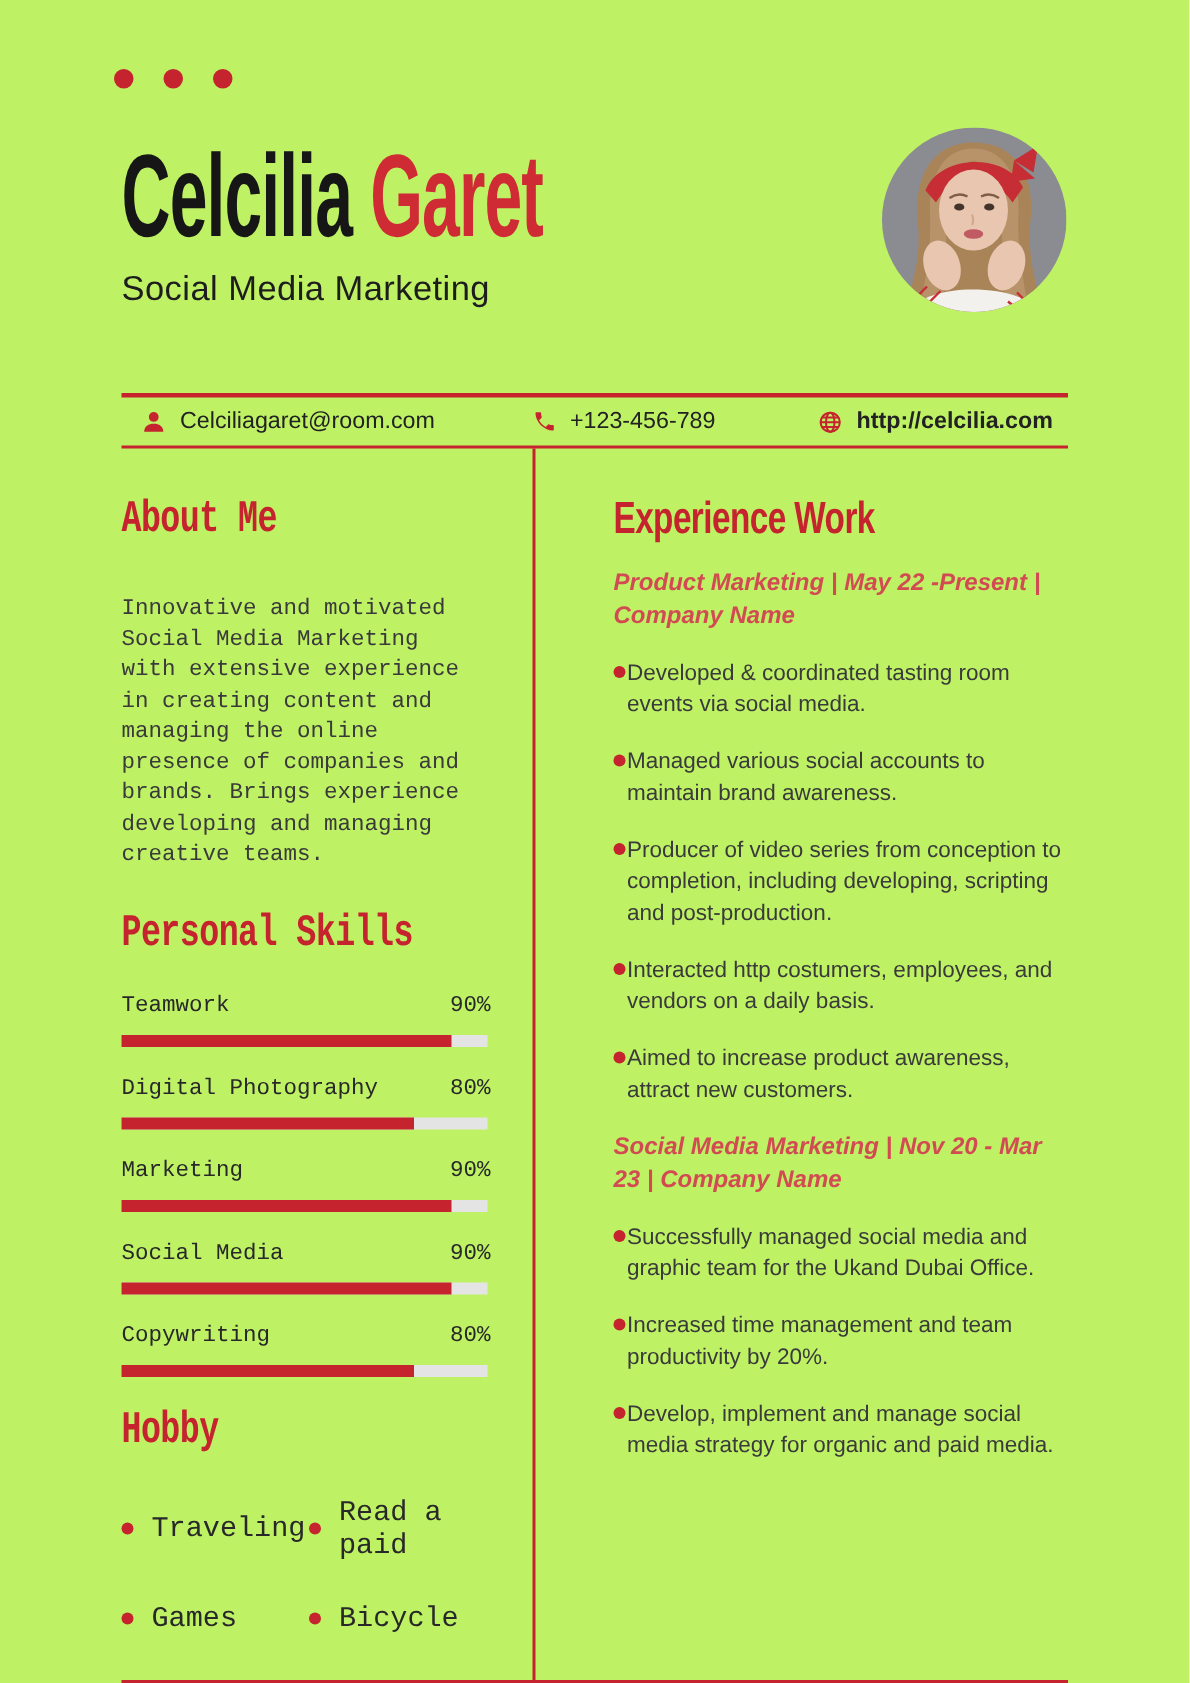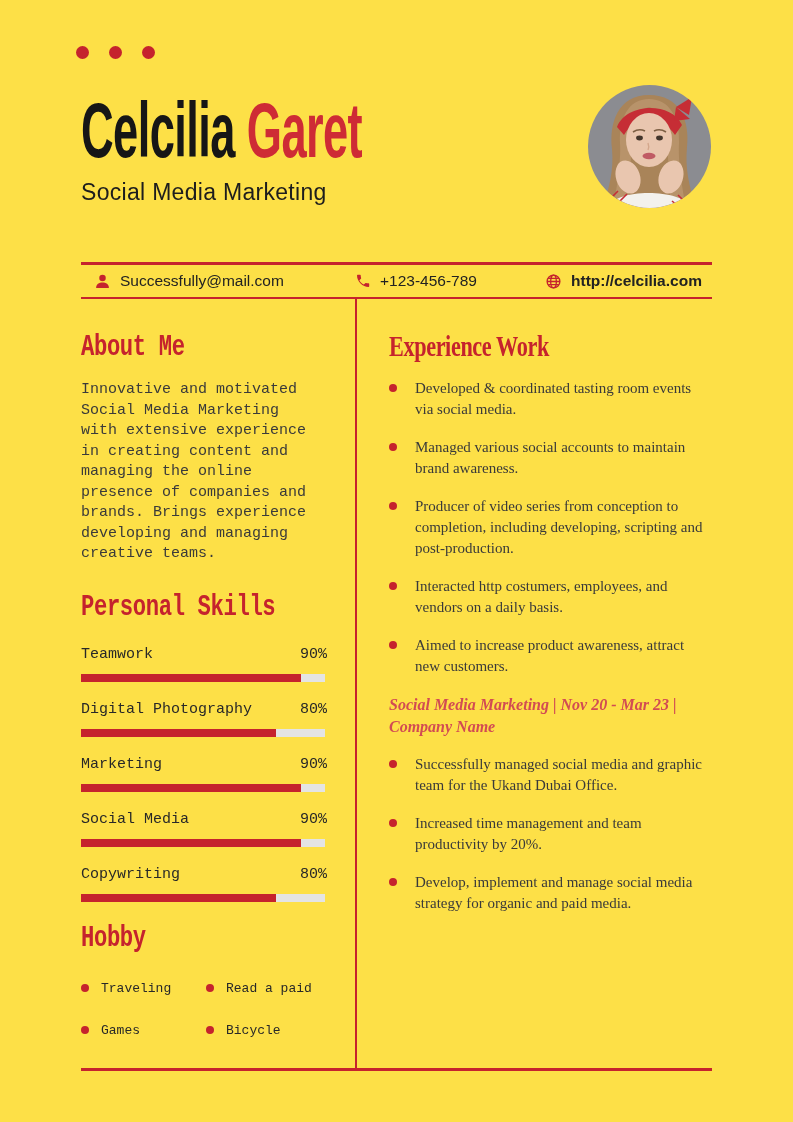--- a/index.html
+++ b/index.html
@@ -6,21 +6,21 @@
     --primary-red:#C5232D;
     --name-red:#CE2B35;
     --job-title-red:#D24B53;
     --text:#3A3A3A;
     --label:#282828;
     --track:#E4E4E4;
   }
   *{margin:0;padding:0;box-sizing:border-box;}
   html,body{background:#fff;}
   body{font-family:"Liberation Sans",sans-serif;color:var(--text);}
-  .page{position:relative;width:793px;height:1122px;background:#fde047;overflow:hidden;}
+  .page{position:relative;width:793px;height:1122px;background:#bef264;overflow:hidden;}
 
   
   .header{position:relative;height:262px;}
   .dots{position:absolute;left:76px;top:46px;display:flex;gap:20px;}
   .dot-deco{width:13px;height:13px;border-radius:50%;background:var(--primary-red);}
   .name-wrap{position:absolute;left:81px;top:91px;}
   .name{font-size:78px;line-height:1;font-weight:800;letter-spacing:-1px;color:#161616;
         transform:scaleX(0.58);transform-origin:left;white-space:nowrap;}
   .name .last{color:var(--name-red);}
   .subtitle{margin-top:10px;font-size:23px;letter-spacing:.3px;color:#1d1d1d;}
@@ -31,45 +31,45 @@
                border-bottom:2px solid var(--primary-red);display:flex;align-items:center;}
   .ci{display:flex;align-items:center;gap:9px;font-size:15.5px;color:#222222;}
   .ci-1{width:274px;padding-left:13px;}
   .ci-2{width:190px;}
   .ci-3{flex:1;font-weight:bold;}
   .ci svg{display:block;}
 
   
   .main{margin:0 81px;display:flex;min-height:748px;border-bottom:3px solid var(--primary-red);}
   .col-left{width:274px;padding:32px 28px 30px 0;font-family:Liberation Mono, monospace;}
-  .col-right{flex:1;border-left:2px solid var(--primary-red);padding:30px 0 28px 32px;font-family:Liberation Serif, serif;}
+  .col-right{flex:1;border-left:2px solid var(--primary-red);padding:30px 0 28px 52px;}
 
   .section-h{color:var(--primary-red);font-size:30px;line-height:1.1;font-weight:800;
              letter-spacing:-.5px;transform:scaleX(0.74);transform-origin:left;white-space:nowrap;}
 
-  .about-body{margin-top:16px;font-size:15px;line-height:20.5px;color:var(--text);width:242px;}
+  .about-body{margin-top:32px;font-size:15px;line-height:20.5px;color:var(--text);width:242px;}
 
   .skills-h{margin-top:26px;margin-bottom:22px;}
   .skill{margin-bottom:19px;}
   .skill-row{display:flex;justify-content:space-between;align-items:baseline;margin-bottom:11px;
              font-size:15px;color:var(--label);}
   .bar-track{width:244px;height:8px;background:var(--track);}
   .bar-fill{height:8px;background:var(--primary-red);}
 
   .hobby-h{margin-top:20px;margin-bottom:26px;}
   .hobby-grid{display:grid;grid-template-columns:125px 1fr;row-gap:27px;}
-  .hobby-item{display:flex;align-items:center;font-size:13px;color:var(--label);}
+  .hobby-item{display:flex;align-items:center;font-size:19px;color:var(--label);}
   .rdot{width:8px;height:8px;border-radius:50%;background:var(--primary-red);flex:none;}
   .hobby-item .rdot{margin-right:12px;}
 
   .exp-h{margin-bottom:16px;}
   .job + .job{margin-top:14px;}
   .job-title{font-style:italic;color:var(--job-title-red);font-size:16px;line-height:21.5px;
              max-width:330px;margin-bottom:17px;font-weight:600;}
-  .bullet{display:flex;gap:18px;margin-bottom:17px;}
+  .bullet{display:flex;gap:1px;margin-bottom:17px;}
   .bullet .rdot{margin-top:6px;}
   .bullet p{font-size:15px;line-height:21px;color:var(--text);max-width:300px;}
 </style>
 </head>
 <body>
 
 <div class="page">
 
   <div class="header">
     <div class="dots">
@@ -110,21 +110,21 @@
       </g>
     </svg>
   </div>
 
   <div class="contact-bar">
     <div class="ci ci-1">
       <svg width="17" height="17" viewBox="0 0 24 24" fill="#C5232D">
           <circle cx="12" cy="7" r="4.6"></circle>
           <path d="M3 21c0-5.2 4.1-7.6 9-7.6s9 2.4 9 7.6z"></path>
         </svg>
-      <span>Successfully@mail.com</span>
+      <span>Celciliagaret@room.com</span>
     </div>
     <div class="ci ci-2">
       <svg width="16" height="16" viewBox="0 0 24 24" fill="#C5232D">
           <path d="M6.6 10.8c1.6 3.1 3.5 5 6.6 6.6l2.2-2.2c.3-.3.7-.4 1.1-.3 1.2.4 2.5.6 3.8.6.6 0 1 .4 1 1V20c0 .6-.4 1-1 1C11.6 21 3 12.4 3 3.7c0-.6.4-1 1-1h3.6c.6 0 1 .4 1 1 0 1.3.2 2.6.6 3.8.1.4 0 .8-.3 1.1z"></path>
         </svg>
       <span>+123-456-789</span>
     </div>
     <div class="ci ci-3">
       <svg width="17" height="17" viewBox="0 0 24 24" fill="none" stroke="#C5232D" stroke-width="1.9">
           <circle cx="12" cy="12" r="9"></circle>
@@ -208,20 +208,21 @@
             <span class="rdot"></span>
             <span>Bicycle</span>
           </div>
         </div>
     </div>
 
     <div class="col-right">
       <h2 class="section-h exp-h">Experience Work</h2>
       <div id="jobs-list">
           <div class="job">
+            <p class="job-title">Product Marketing | May 22 -Present | Company Name</p>
             <div class="bullet">
               <span class="rdot"></span>
               <p>Developed &amp; coordinated tasting room events via social media.</p>
             </div>
             <div class="bullet">
               <span class="rdot"></span>
               <p>Managed various social accounts to maintain brand awareness.</p>
             </div>
             <div class="bullet">
               <span class="rdot"></span>

